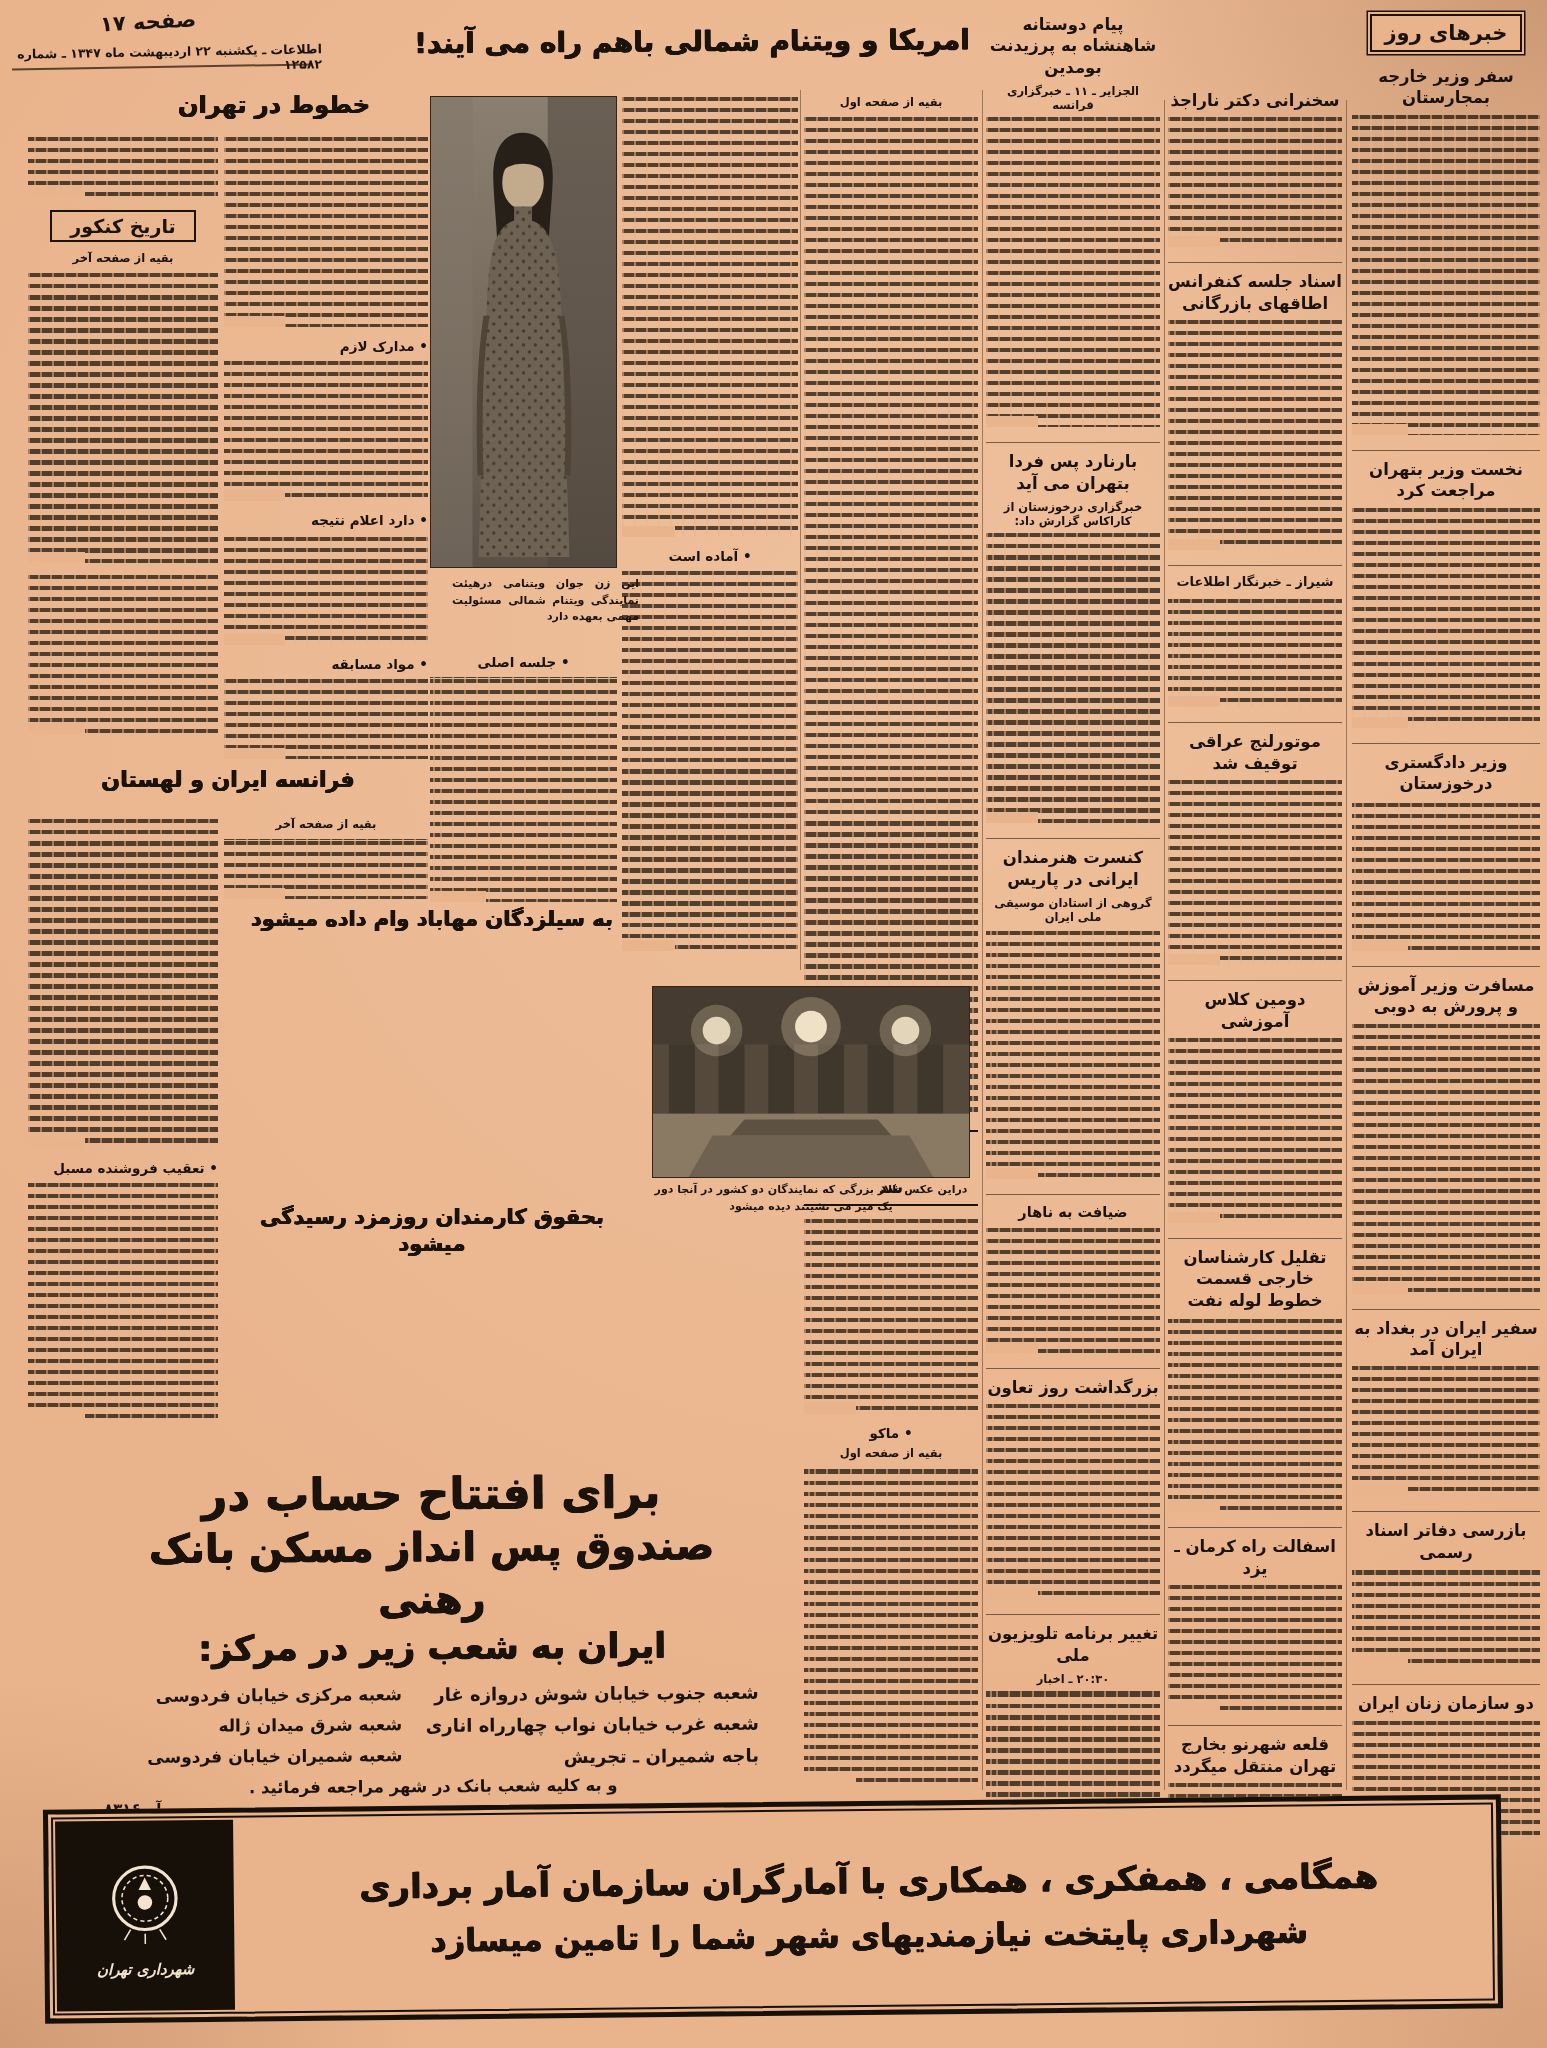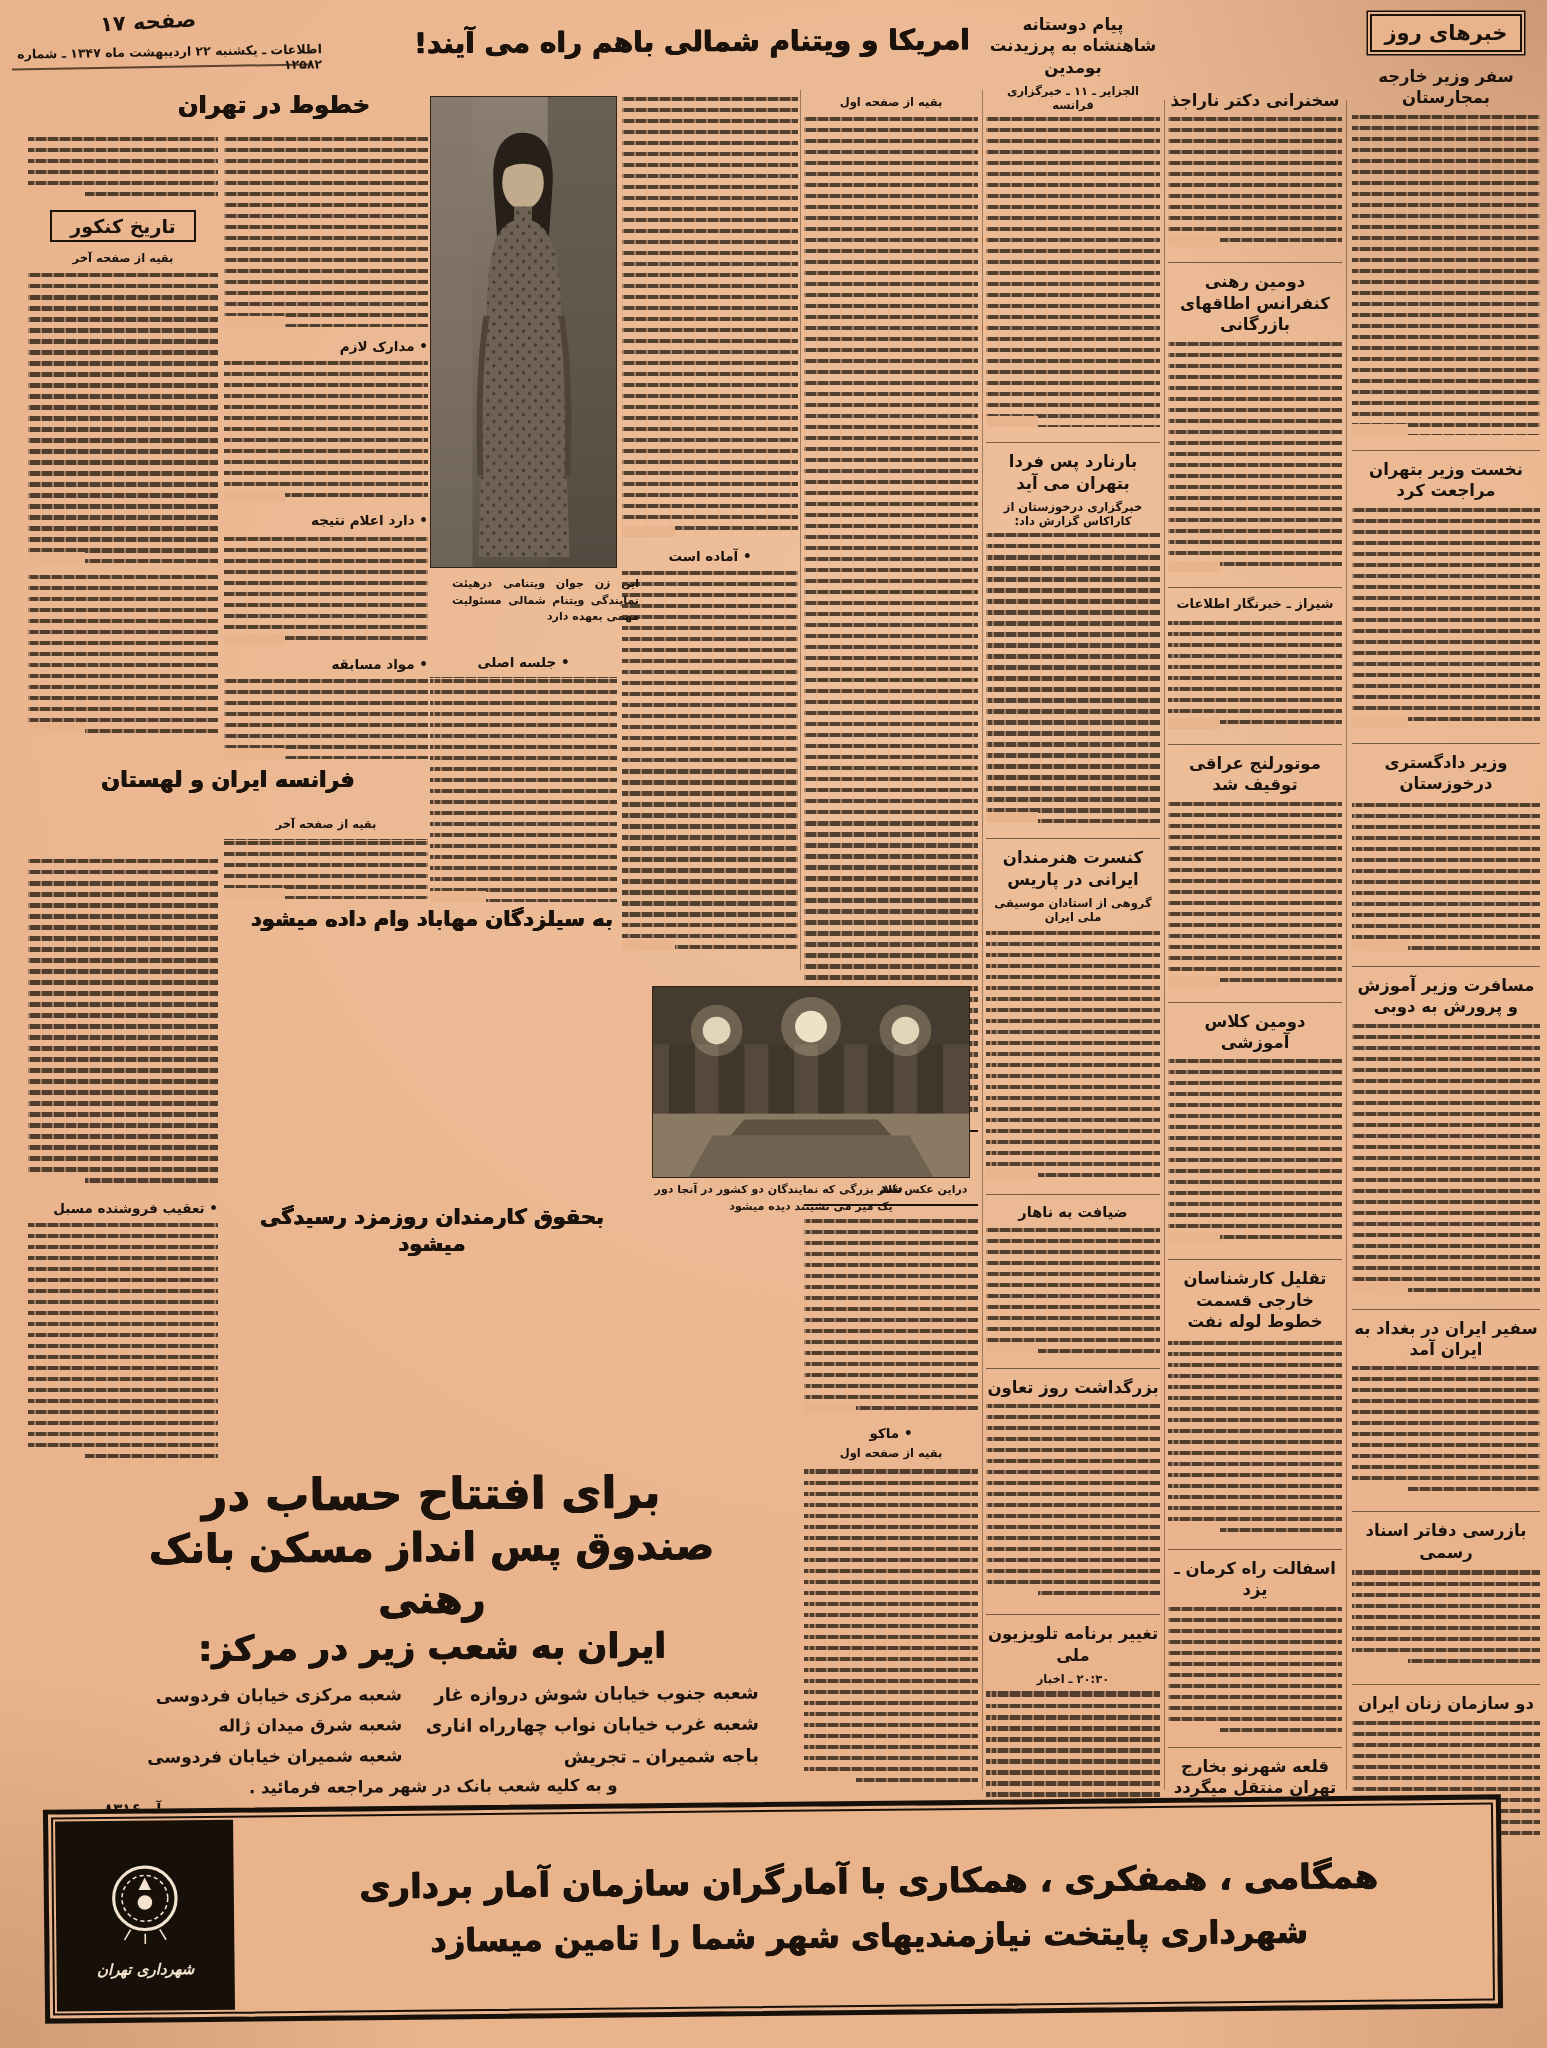--- a/index.html
+++ b/index.html
@@ -153,21 +153,21 @@
       <div class="greek" style="height:120px"></div>
     </article>
   </section>
 
   <section class="abs col" style="left:1168px;top:88px;width:174px;height:1710px;">
     <article class="art">
       <h3 class="h h17">سخنرانی دکتر ناراجذ</h3>
       <div class="greek" style="height:130px"></div>
     </article>
     <article class="art">
-      <h3 class="h h17">دومین رهنی کنفرانس اطاقهای بازرگانی</h3>
+      <h3 class="h h17">اسناد جلسه کنفرانس اطاقهای بازرگانی</h3>
       <div class="greek g2" style="height:230px"></div>
     </article>
     <article class="art">
       <h3 class="h h13">شیراز ـ خبرنگار اطلاعات</h3>
       <div class="greek g3" style="height:110px"></div>
     </article>
     <article class="art">
       <h3 class="h h17">موتورلنج عراقی توقیف شد</h3>
       <div class="greek" style="height:185px"></div>
     </article>
@@ -285,21 +285,21 @@
   <section class="abs col" style="left:28px;top:132px;width:190px;">
     <div class="greek g2" style="height:60px"></div>
     <div class="kbox">تاریخ کنکور</div>
     <div class="lead">بقیه از صفحه آخر</div>
     <div class="greek" style="height:290px"></div>
     <div class="greek g3" style="height:160px"></div>
   </section>
 
   <h2 class="abs h h22 heavy" style="left:28px;top:766px;width:400px;margin:0;">فرانسه ایران و لهستان</h2>
 
-  <section class="abs col" style="left:28px;top:854px;width:190px;justify-content:flex-end;">
+  <section class="abs col" style="left:28px;top:814px;width:190px;justify-content:flex-end;">
     <div class="greek" style="height:330px"></div>
     <div class="bullet">تعقیب فروشنده مسبل</div>
     <div class="greek g2" style="height:235px"></div>
   </section>
 
   <section class="abs col" style="left:224px;top:814px;width:204px;">
     <div class="lead">بقیه از صفحه آخر</div>
     <div class="greek g3" style="height:60px"></div>
   </section>
 

